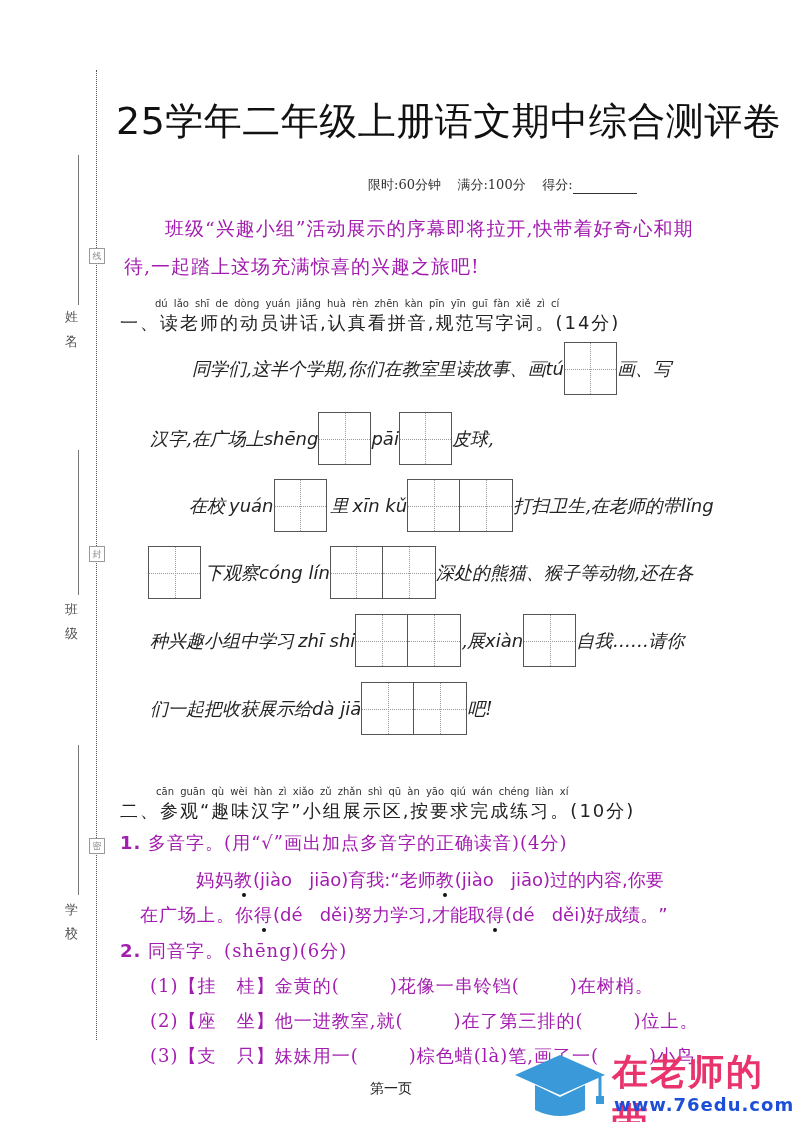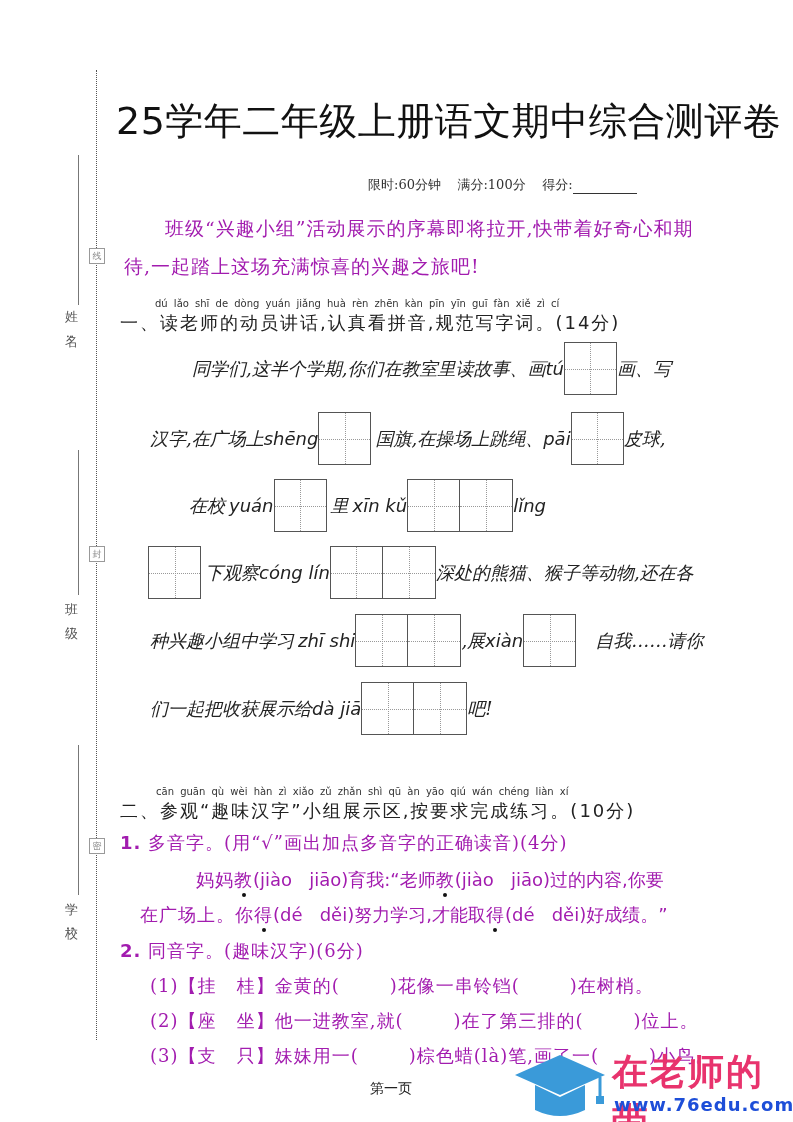--- a/index.html
+++ b/index.html
@@ -63,55 +63,55 @@
   <span>同学们,这半个学期,你们在教室里读故事、画</span>
   <span class="pyin">tú</span>
   <span class="grid"></span>
   <span>画、写</span>
 </div>
 
 <div class="abs line" style="left:150px;top:412px;">
   <span>汉字,在广场上</span>
   <span class="pyin">shēng</span>
   <span class="grid"></span>
-  <span style="margin-left:4px;">国旗,在操场上跳绳、</span>
   <span class="pyin">pāi</span>
   <span class="grid"></span>
   <span>皮球,</span>
 </div>
 
 <div class="abs line" style="left:150px;top:479px;margin-left:39px;">
   <span>在校</span>
   <span class="pyin" style="margin-left:4px;">yuán</span>
   <span class="grid"></span>
   <span style="margin-left:4px;">里</span>
   <span class="pyin" style="margin-left:4px;">xīn kǔ</span>
   <span class="grid"></span>
     <span class="grid"></span>
+  <span>打扫卫生,在老师的带</span>
   <span class="pyin">lǐng</span>
 </div>
 
 <div class="abs line" style="left:148px;top:546px;">
   <span class="grid"></span>
   <span style="margin-left:4px;">下观察</span>
   <span class="pyin">cóng lín</span>
   <span class="grid"></span>
     <span class="grid"></span>
   <span>深处的熊猫、猴子等动物,还在各</span>
 </div>
 
 <div class="abs line" style="left:150px;top:614px;">
   <span>种兴趣小组中学习</span>
   <span class="pyin" style="margin-left:4px;">zhī shi</span>
   <span class="grid"></span>
     <span class="grid"></span>
   <span>,展</span>
   <span class="pyin">xiàn</span>
   <span class="grid"></span>
-  <span style="margin-left:19px;">自我……请你</span>
+  <span style="margin-left:0;">自我……请你</span>
 </div>
 
 <div class="abs line" style="left:150px;top:682px;">
   <span>们一起把收获展示给</span>
   <span class="pyin">dà jiā</span>
   <span class="grid"></span>
     <span class="grid"></span>
   <span>吧!</span>
 </div>
 
@@ -124,21 +124,21 @@
 </div>
 <div class="abs para" style="left:196px;top:868px;font-size:18px;">
   <span>妈妈</span><span class="dot">教</span><span class="pyin" style="white-space:pre;">(jiào   jiāo)育我:“老师</span><span class="dot">教</span><span class="pyin" style="white-space:pre;">(jiào   jiāo)过的内容,你要</span>
 </div>
 <div class="abs para" style="left:140px;top:903px;font-size:18px;">
   <span>在广场上。你</span><span class="dot">得</span><span class="pyin" style="white-space:pre;">(dé   děi)努力学习,才能取</span><span class="dot">得</span><span class="pyin" style="white-space:pre;">(dé   děi)好成绩。”</span>
 </div>
 
 <div class="abs para" style="left:120px;top:939px;font-size:18px;">
   <span class="num">2.</span>
-  <span>同音字。(趣味汉字)(6分)</span>
+  <span>同音字。(shēng)(6分)</span>
 </div>
 <div class="abs para" style="left:150px;top:974px;font-size:18px;">
   <span style="white-space:pre;">(1)【挂   桂】金黄的(</span><span class="paren"></span><span>)花像一串铃铛(</span><span class="paren"></span><span>)在树梢。</span>
 </div>
 <div class="abs para" style="left:150px;top:1009px;font-size:18px;">
   <span style="white-space:pre;">(2)【座   坐】他一进教室,就(</span><span class="paren"></span><span>)在了第三排的(</span><span class="paren"></span><span>)位上。</span>
 </div>
 <div class="abs para" style="left:150px;top:1044px;font-size:18px;">
   <span style="white-space:pre;">(3)【支   只】妹妹用一(</span><span class="paren"></span><span>)棕色蜡(là)笔,画了一(</span><span class="paren"></span><span>)小鸟。</span>
 </div>

